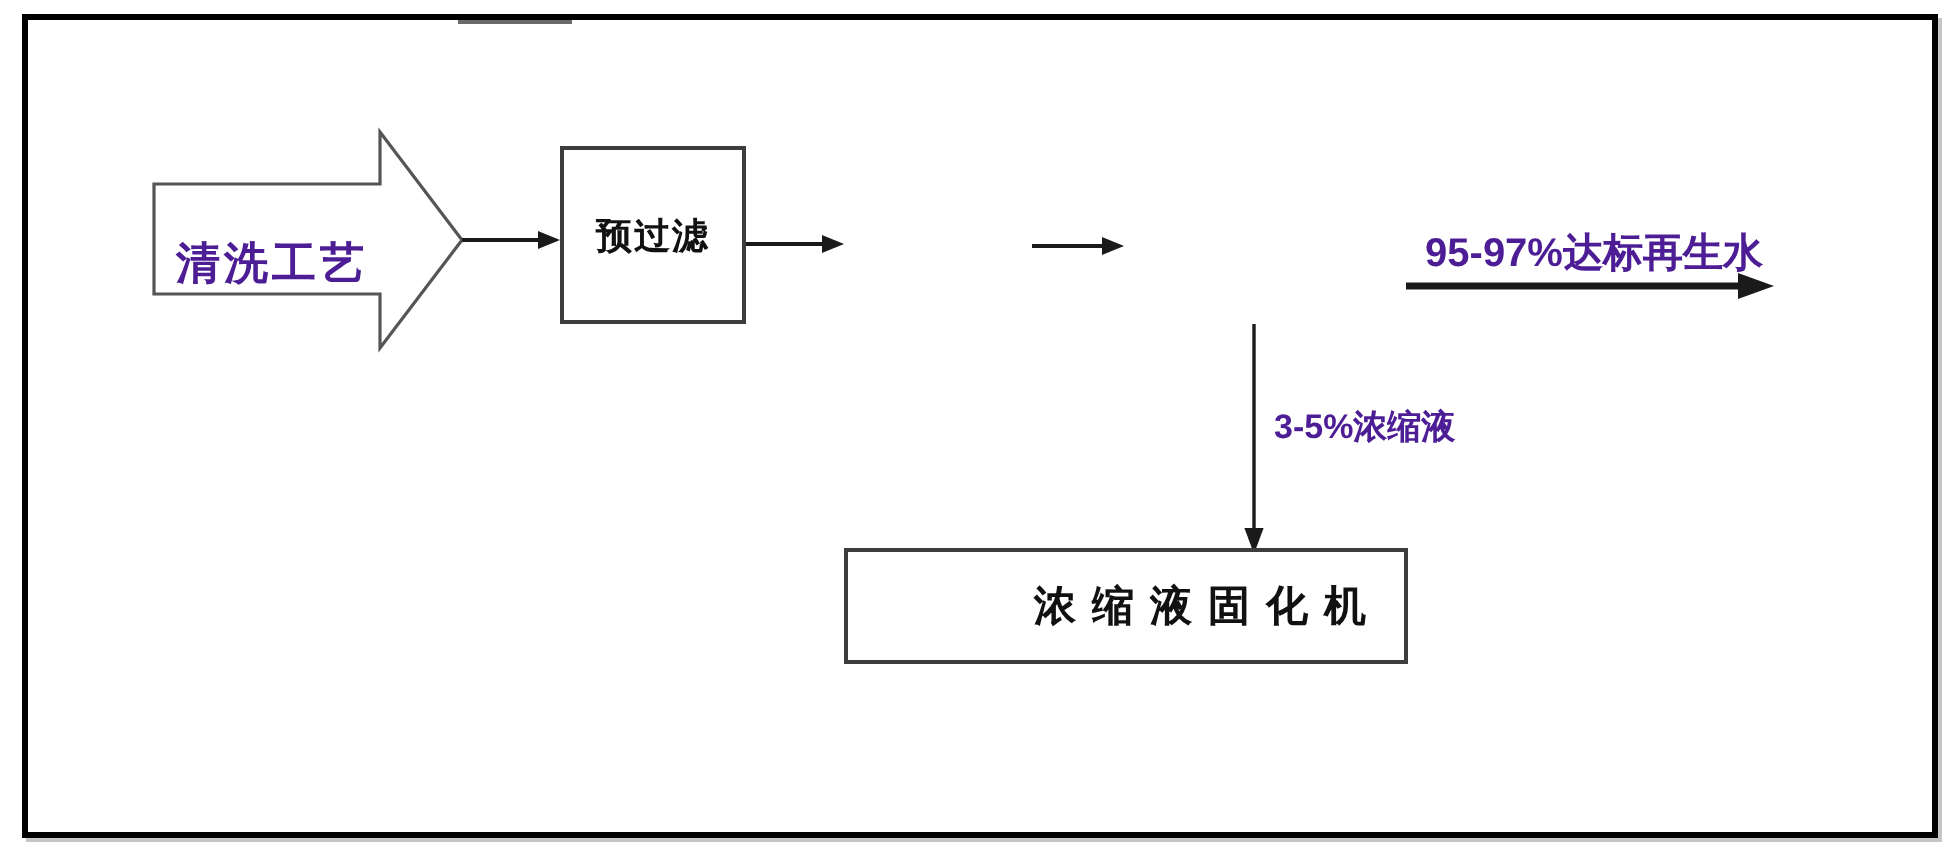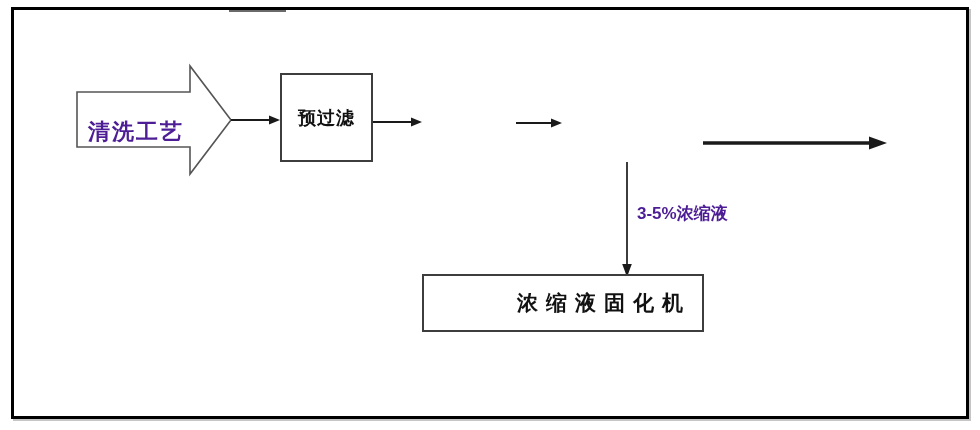--- a/index.html
+++ b/index.html
@@ -119,16 +119,17 @@
   <div class="box box1">
     <span class="line">预过滤</span>
   </div>
 
 
 
   <div class="box box4">
     <span class="line">浓缩液固化机</span>
   </div>
 
+  <div class="label water-label">95-97%达标再生水</div>
 
   <div class="label conc-label">3-5%浓缩液</div>
 
 </div>
 
 </body></html>

